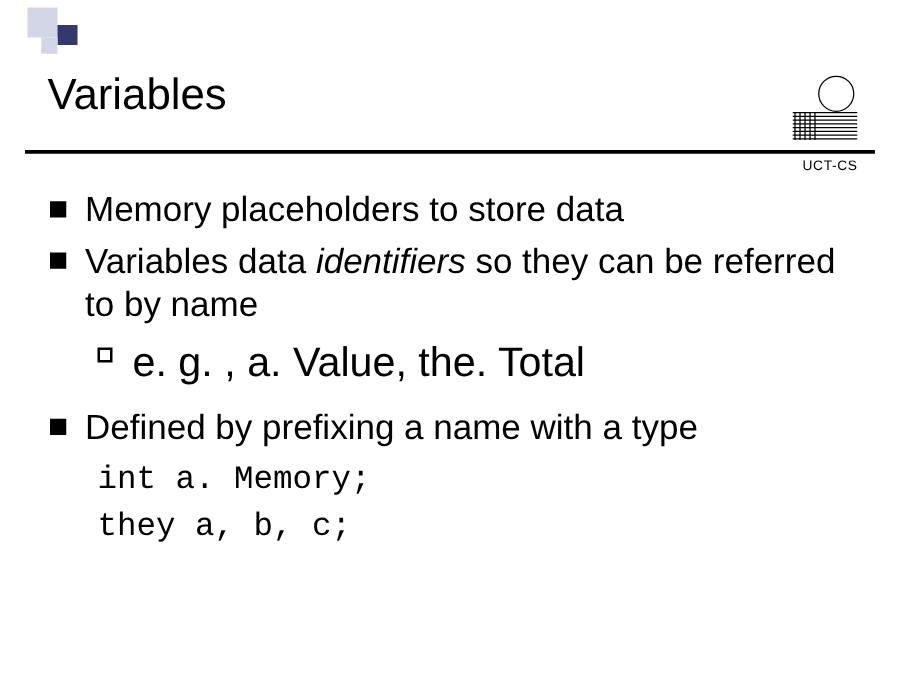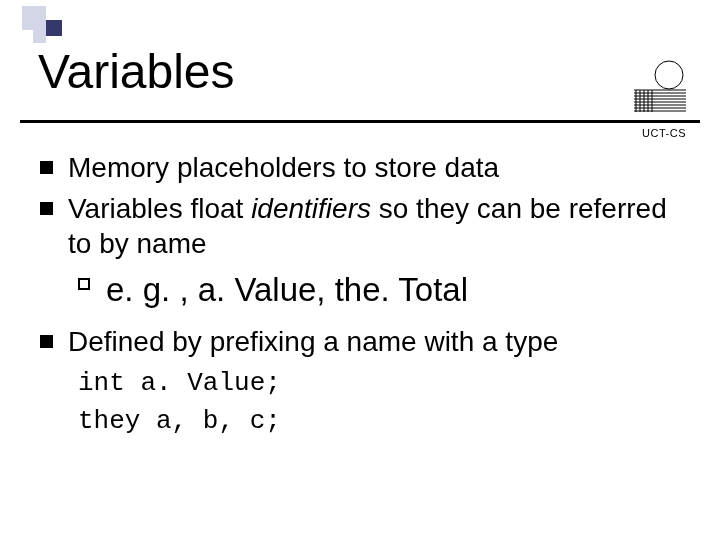--- a/index.html
+++ b/index.html
@@ -28,22 +28,22 @@
   .corner-deco .sq {
     position: absolute;
     background: #d3d6e7;
   }
   .corner-deco .sq.a { left: 0; top: 0; width: 24px; height: 24px; }
   .corner-deco .sq.b { left: 24px; top: 14px; width: 16px; height: 16px; background: #34386a; }
   .corner-deco .sq.c { left: 11px; top: 24px; width: 13px; height: 13px; }
   .title {
     position: absolute;
     left: 38px;
-    top: 44px;
-    font-size: 48px;
+    top: 56px;
+    font-size: 35px;
     font-weight: 400;
   }
   .rule {
     position: absolute;
     left: 20px;
     right: 20px;
     top: 120px;
     height: 0;
     border-top: 3px solid #000;
   }
@@ -151,30 +151,30 @@
 
   <div class="brand">UCT-CS</div>
 
   <div class="content">
 
     <div class="bullet-l1">
       <span>Memory placeholders to store data</span>
     </div>
 
     <div class="bullet-l1">
-      <span>Variables float </span><em class="id">identifiers</em><span> so they can be referred to by name</span>
+      <span>Variables data </span><em class="id">identifiers</em><span> so they can be referred to by name</span>
     </div>
 
     <div class="bullet-l2">
       <span>e. g. , a. Value, the. Total</span>
     </div>
 
     <div class="bullet-l1">
       <span>Defined by prefixing a name with a type</span>
     </div>
 
     <div class="code-block">
-      <div>int a. Value;</div>
+      <div>int a. Memory;</div>
       <div>they a, b, c;</div>
     </div>
 
   </div>
 </div>
 
 </body></html>

